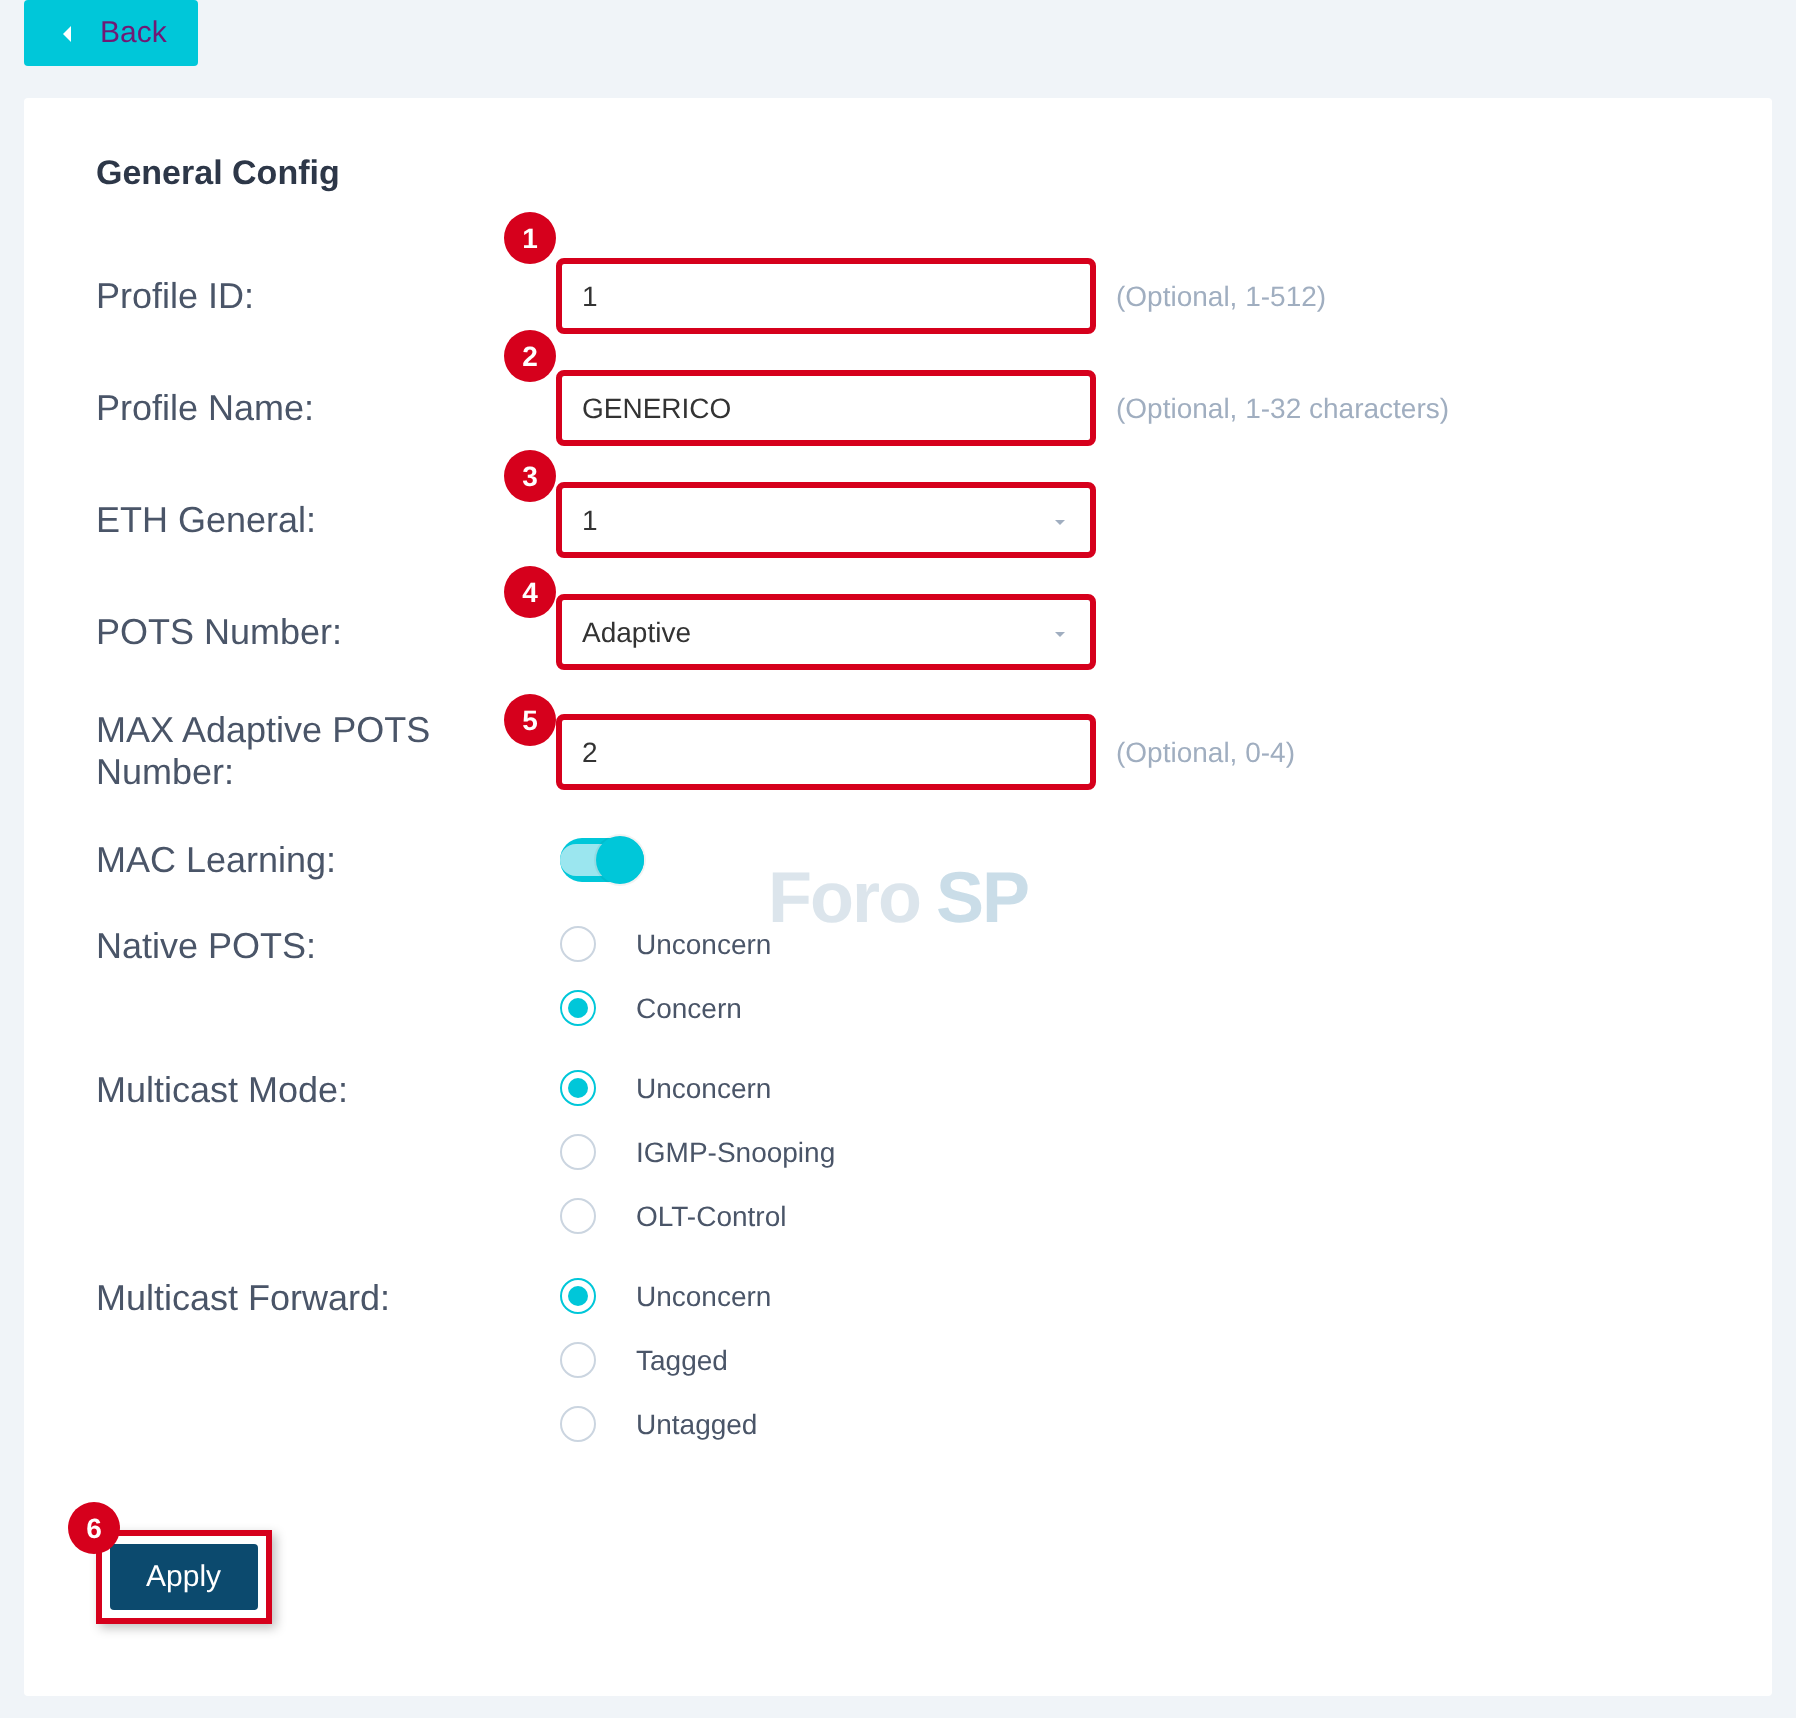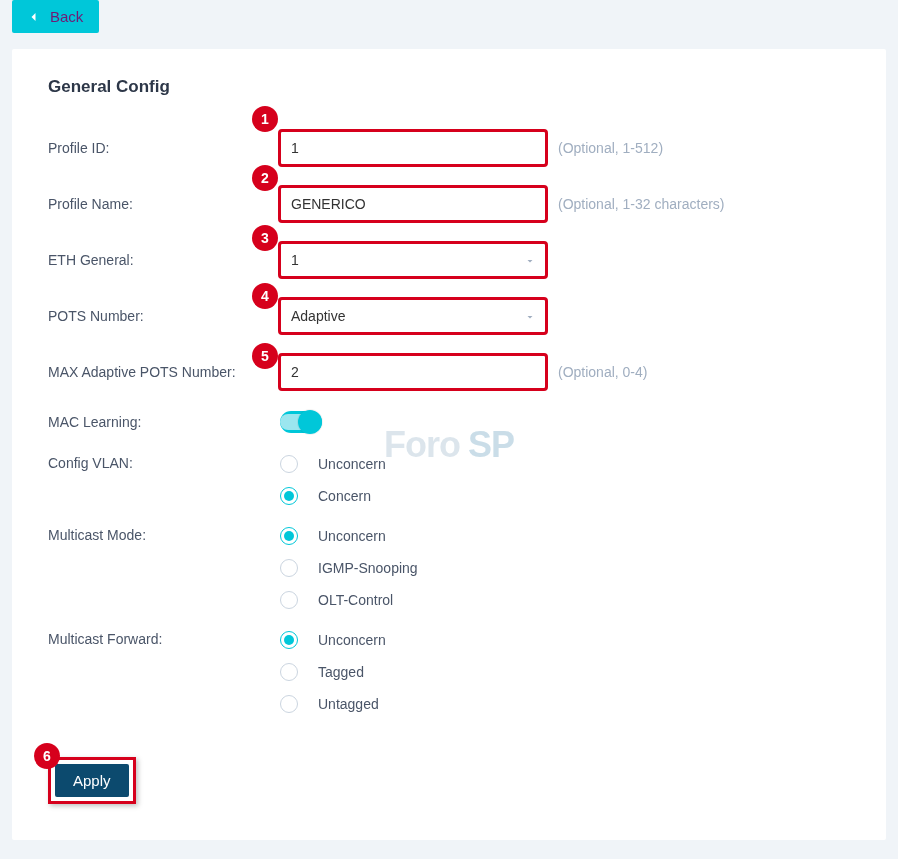--- a/index.html
+++ b/index.html
@@ -6,21 +6,21 @@
   body { font-family: -apple-system, BlinkMacSystemFont, "Segoe UI", Arial, sans-serif; background: #f0f4f8; width: 898px; font-size: 14px; color: #4a5568; }
   .container { padding: 0 12px 12px 12px; }
   .tab-bar { display: flex; gap: 26px; padding: 12px 0 0 6px; border-bottom: 1px solid #e2e8f0; width: 460px; margin-bottom: 16px; }
   .tab { color: #a0aec0; padding-bottom: 10px; font-size: 14px; cursor: pointer; border-bottom: 2px solid transparent; }
   .tab.active { color: #7fd3e0; border-bottom: 2px solid #00c7d9; }
   .back-btn { display: inline-flex; align-items: center; gap: 10px; background: #00c7d9; color: #701a75; border: none; padding: 8px 16px; font-size: 15px; border-radius: 2px; cursor: pointer; margin-bottom: 16px; margin-left: 0; }
   .back-btn svg { width: 12px; height: 12px; fill: #fff; }
   .card { background: #fff; border-radius: 2px; padding: 28px 36px 36px 36px; position: relative; }
   .card-title { font-size: 17px; font-weight: 700; color: #2d3748; margin-bottom: 34px; }
   .form-row { display: flex; align-items: center; margin-bottom: 22px; position: relative; }
-  .form-label { width: 232px; flex-shrink: 0; color: #4a5568; font-size: 14px; }
+  .form-label { width: 232px; flex-shrink: 0; color: #4a5568; font-size: 18px; }
   .form-input, .form-select { width: 266px; height: 34px; border: 1px solid #cbd5e0; border-radius: 2px; padding: 0 10px; font-size: 14px; color: #333; background: #fff; }
   .form-select-wrap { position: relative; width: 266px; }
   .form-select { appearance: none; -webkit-appearance: none; padding-right: 28px; }
   .chevron { position: absolute; right: 10px; top: 50%; transform: translateY(-50%); pointer-events: none; width: 12px; height: 12px; }
   .chevron svg { width: 12px; height: 12px; fill: #a0aec0; }
   .field-highlight { outline: 3px solid #d6001c; outline-offset: -1px; }
   .marker { position: absolute; width: 26px; height: 26px; background: #d6001c; color: #fff; border-radius: 50%; display: flex; align-items: center; justify-content: center; font-size: 14px; font-weight: 700; z-index: 5; }
   .hint { margin-left: 12px; color: #a0aec0; font-size: 14px; }
   .toggle { width: 42px; height: 22px; border-radius: 11px; background: #00c7d9; position: relative; cursor: pointer; }
   .toggle-knob { position: absolute; right: 0; top: -1px; width: 24px; height: 24px; border-radius: 50%; background: #00c7d9; box-shadow: 0 0 0 1px rgba(0,0,0,0.05); }
@@ -126,21 +126,21 @@
     <div class="form-row">
       <div class="form-label">MAC Learning:</div>
       <div class="toggle">
         <div class="toggle-track"></div>
         <div class="toggle-knob"></div>
       </div>
     </div>
 
     
     <div class="form-row radio-multiline">
-      <div class="form-label">Config VLAN:</div>
+      <div class="form-label">Native POTS:</div>
       <div class="radio-group">
         <div class="radio-item">
           <div class="radio-circle"></div>
           <span class="radio-label">Unconcern</span>
         </div>
         <div class="radio-item">
           <div class="radio-circle selected">
               <div class="radio-dot"></div>
             </div>
           <span class="radio-label">Concern</span>

